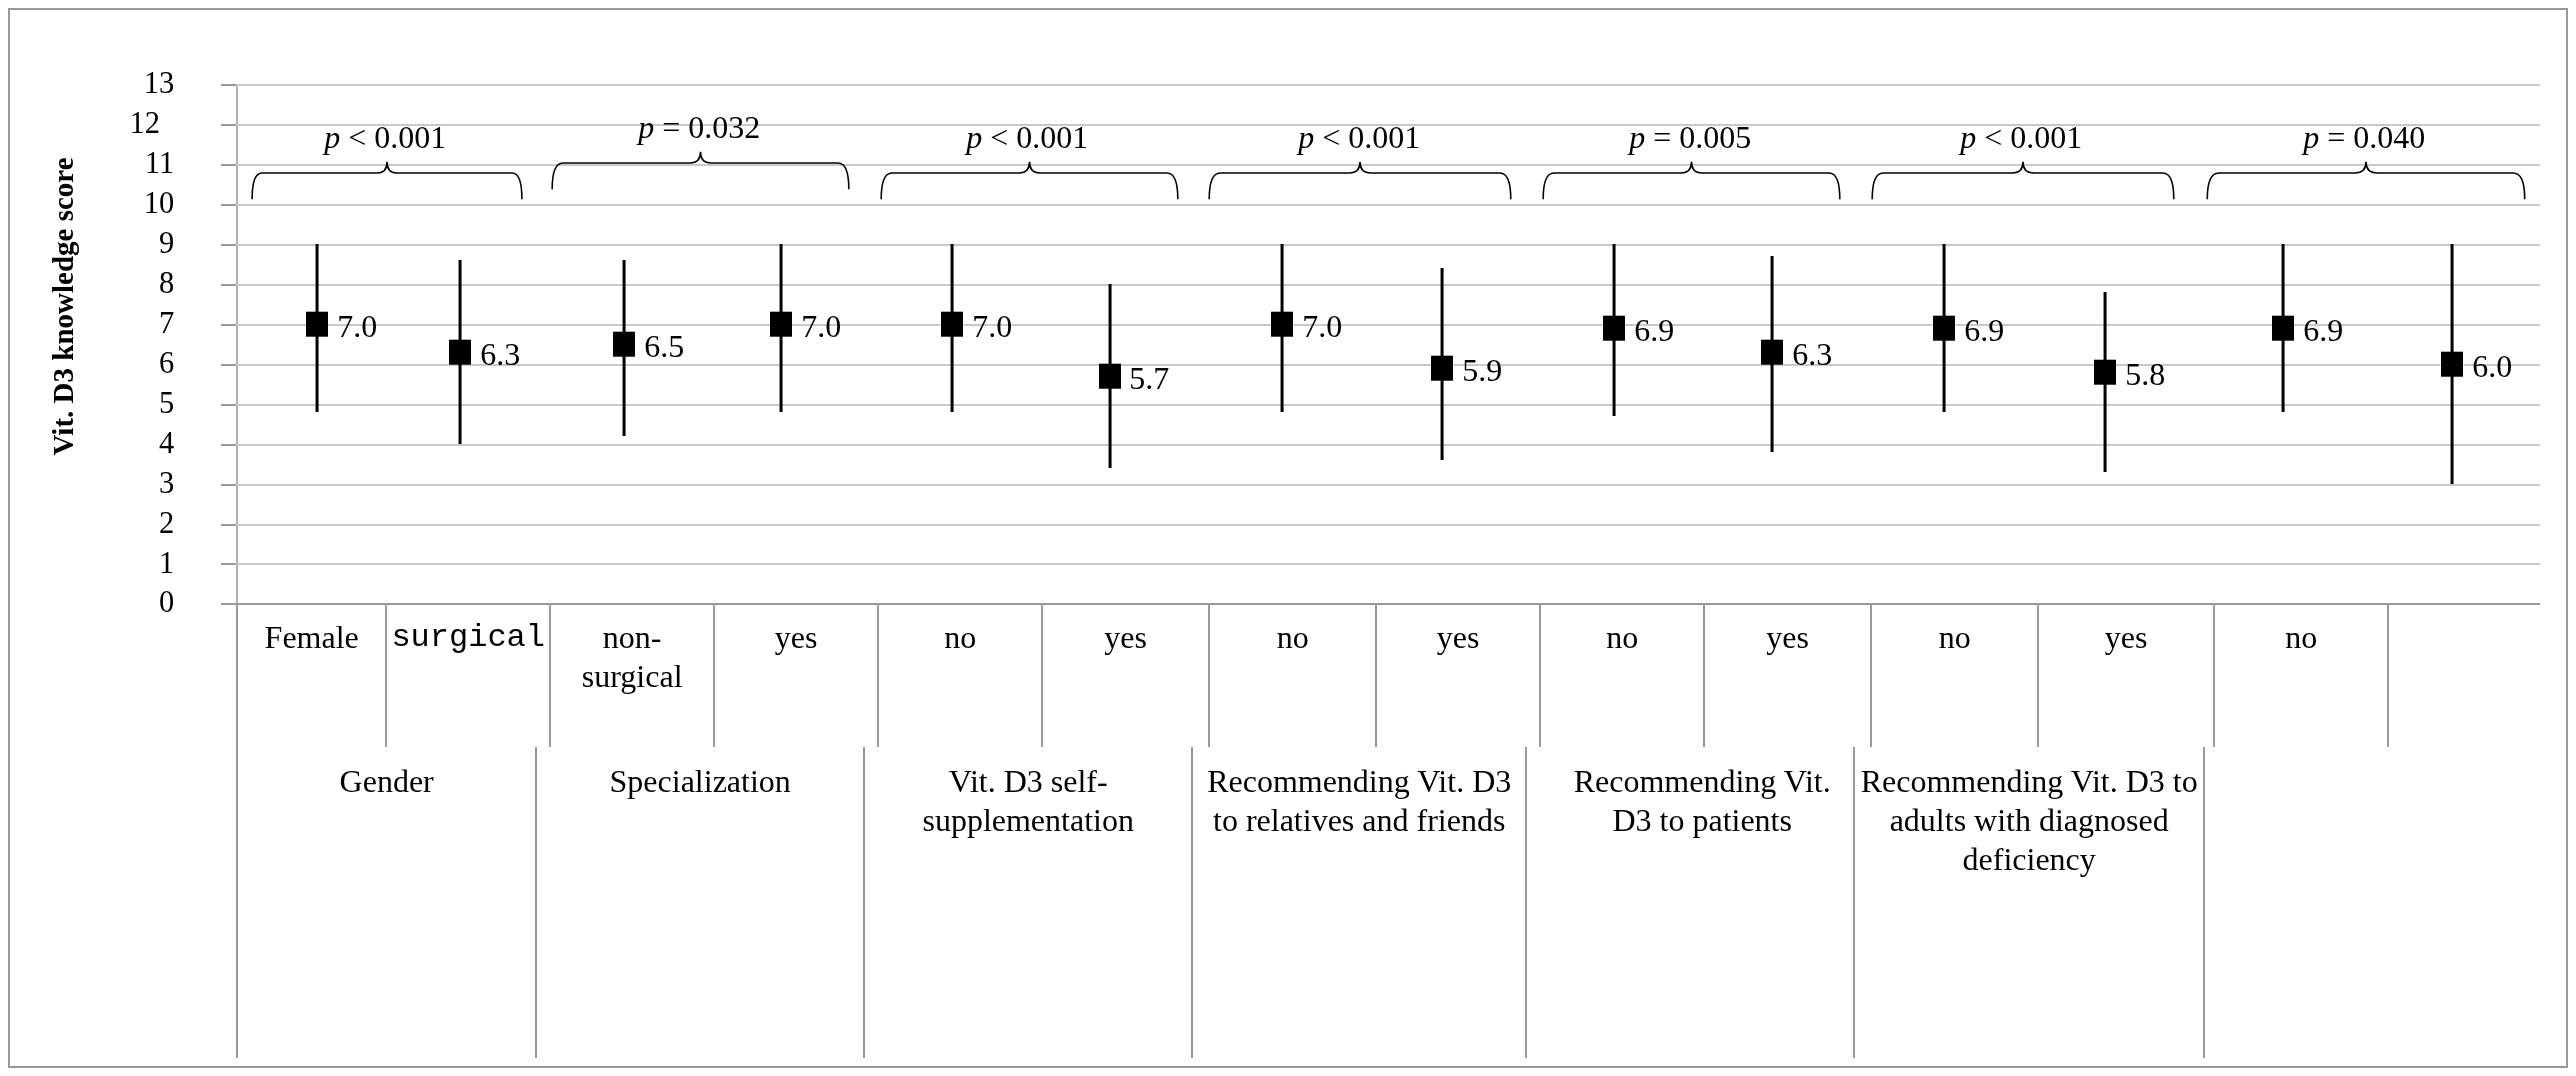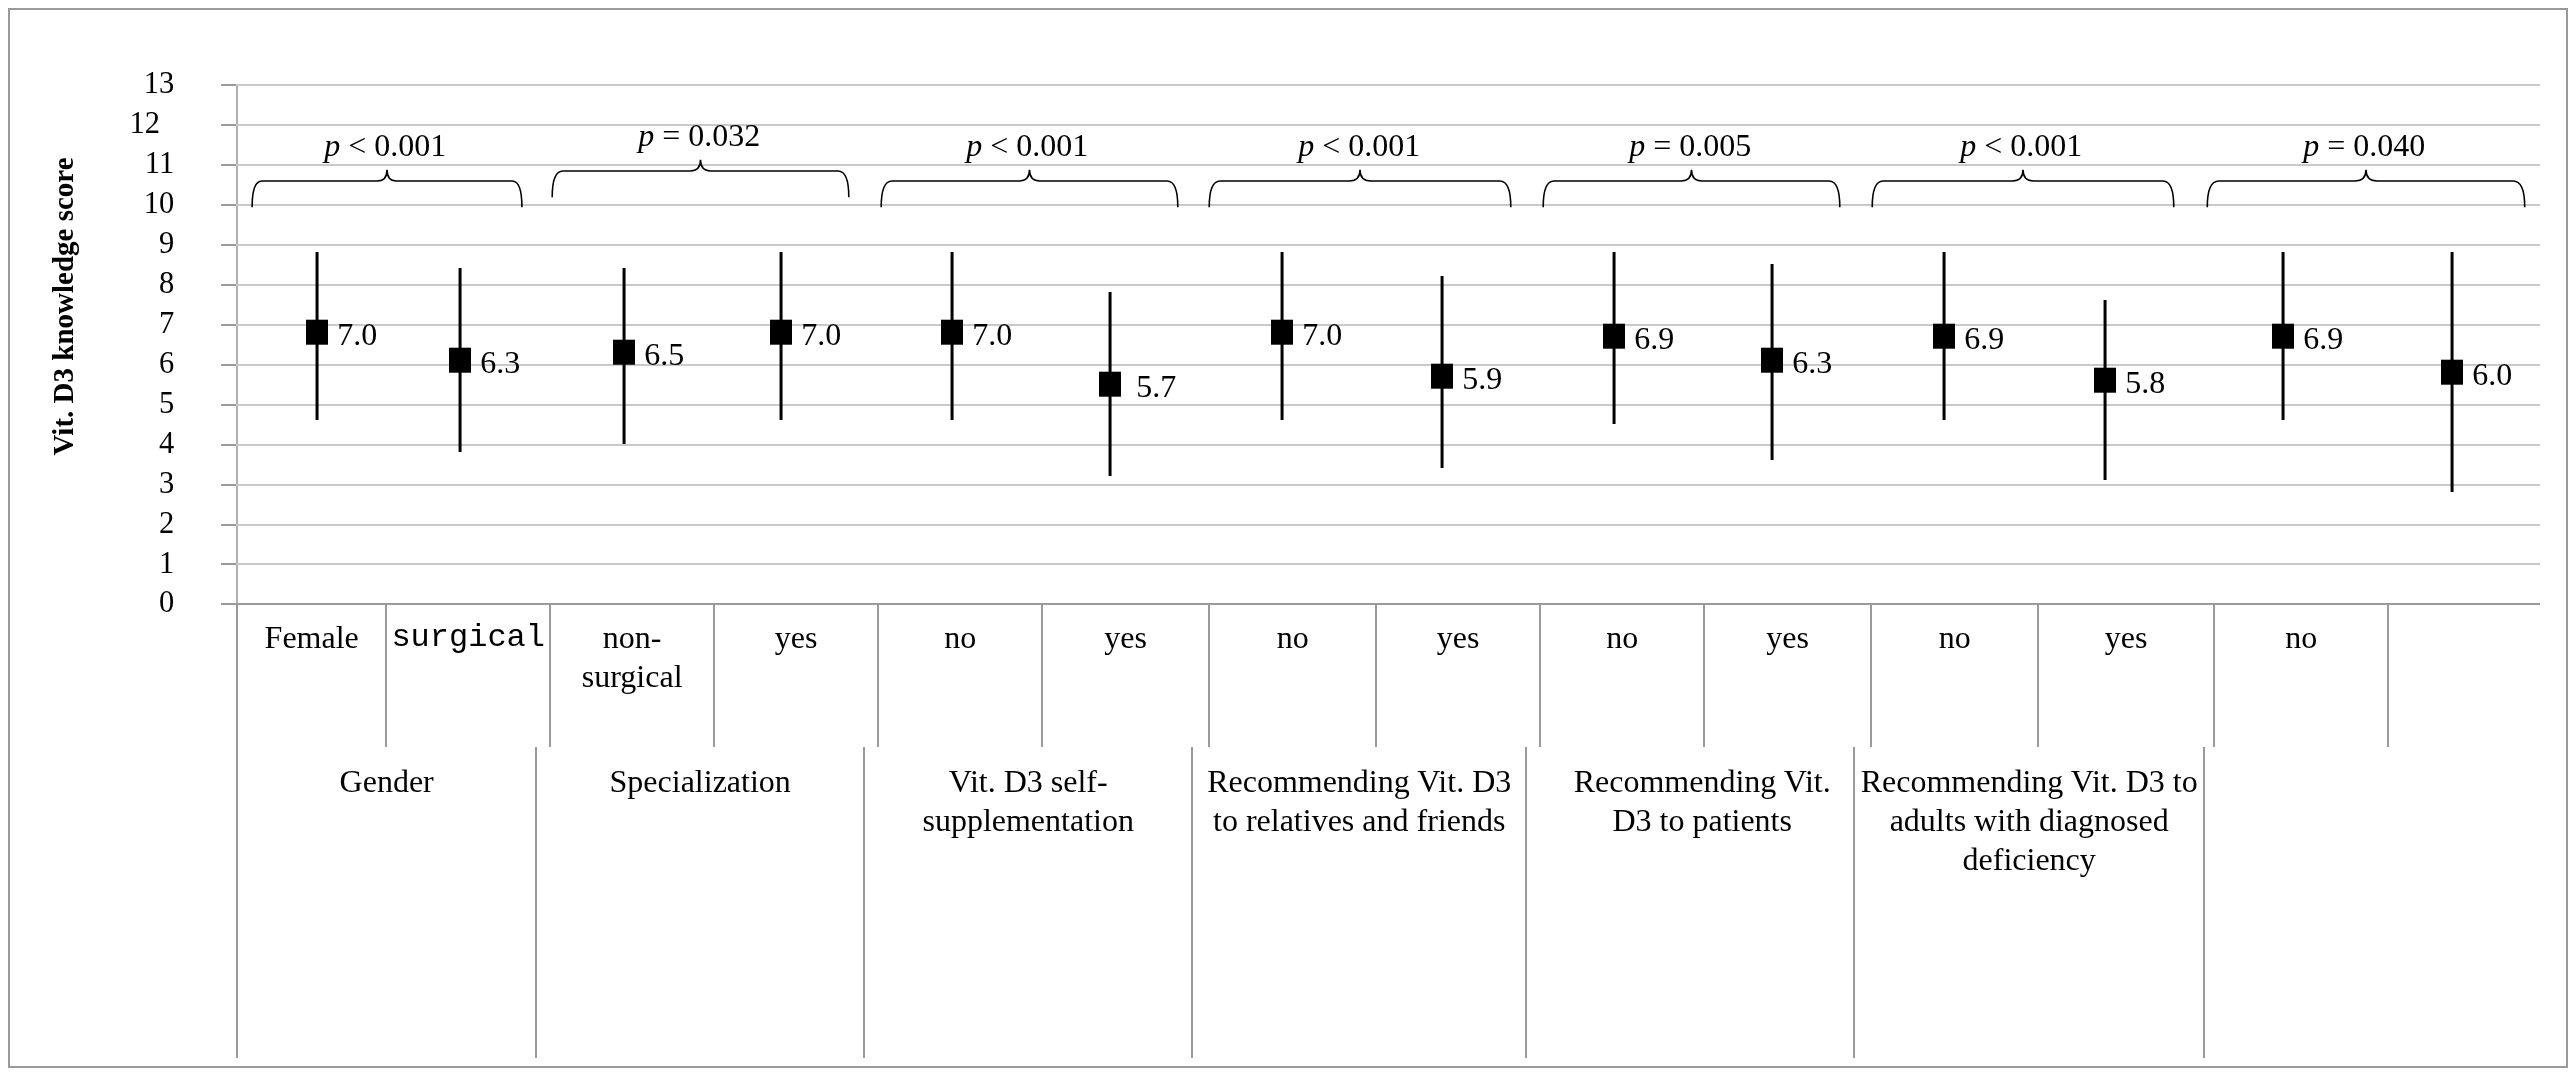--- a/index.html
+++ b/index.html
@@ -15,21 +15,21 @@
   .ytick{position:absolute;right:0;width:59px;text-align:right;font-size:30.5px;line-height:30.5px;color:#000;}
   #yticks{position:absolute;left:94px;top:0;width:70px;height:100%;}
 
   
   #plot{position:absolute;left:226px;top:74px;width:2304px;height:519px;}
   .gridline{position:absolute;left:0;width:100%;height:2.3px;background:#c9c9c9;}
   .axistick{position:absolute;left:-15.2px;width:15.2px;height:2.3px;background:#9a9a9a;}
   #yaxisline{position:absolute;left:0;top:0;width:2.3px;height:100%;background:#b0b0b0;}
 
   
-  .series{position:absolute;left:0;top:8px;width:100%;height:100%;padding-left:20px;}
+  .series{position:absolute;left:0;top:0;width:100%;height:100%;padding-left:20px;}
   .ebar{position:absolute;width:2.9px;background:#000;transform:translateX(-50%);}
   .marker{position:absolute;width:22px;height:24.6px;background:#000;transform:translate(-50%,-50%);}
   .vallabel{position:absolute;font-size:32px;color:#000;transform:translateY(-50%);white-space:nowrap;}
 
   
   .bracketwrap{position:absolute;height:41px;}
   .bracketwrap svg{display:block;width:100%;height:100%;}
   .pval{position:absolute;font-size:32px;color:#000;white-space:nowrap;transform:translateX(-50%);}
   .pval .it{font-style:italic;}
 
@@ -112,21 +112,21 @@
           <div class="marker" style="left: 388px; top: 260px; background: rgb(0, 0, 0);"></div>
           <div class="vallabel" style="left: 408px; top: 262px;">6.5</div>
           <div class="ebar" style="left: 545px; top: 160px; height: 168px;"></div>
           <div class="marker" style="left: 545px; top: 240px; background: rgb(0, 0, 0);"></div>
           <div class="vallabel" style="left: 565px; top: 242px;">7.0</div>
           <div class="ebar" style="left: 716px; top: 160px; height: 168px;"></div>
           <div class="marker" style="left: 716px; top: 240px; background: rgb(0, 0, 0);"></div>
           <div class="vallabel" style="left: 736px; top: 242px;">7.0</div>
           <div class="ebar" style="left: 874px; top: 200px; height: 184px;"></div>
           <div class="marker" style="left: 874px; top: 292px; background: rgb(0, 0, 0);"></div>
-          <div class="vallabel" style="left: 893px; top: 294px; margin-left: 7px;">5.7</div>
+          <div class="vallabel" style="left: 893px; top: 294px;">5.7</div>
           <div class="ebar" style="left: 1046px; top: 160px; height: 168px;"></div>
           <div class="marker" style="left: 1046px; top: 240px; background: rgb(0, 0, 0);"></div>
           <div class="vallabel" style="left: 1066px; top: 242px;">7.0</div>
           <div class="ebar" style="left: 1206px; top: 184px; height: 192px;"></div>
           <div class="marker" style="left: 1206px; top: 284px; background: rgb(0, 0, 0);"></div>
           <div class="vallabel" style="left: 1226px; top: 286px;">5.9</div>
           <div class="ebar" style="left: 1378px; top: 160px; height: 172px;"></div>
           <div class="marker" style="left: 1378px; top: 244px; background: rgb(0, 0, 0);"></div>
           <div class="vallabel" style="left: 1398px; top: 246px;">6.9</div>
           <div class="ebar" style="left: 1536px; top: 172px; height: 196px;"></div>

